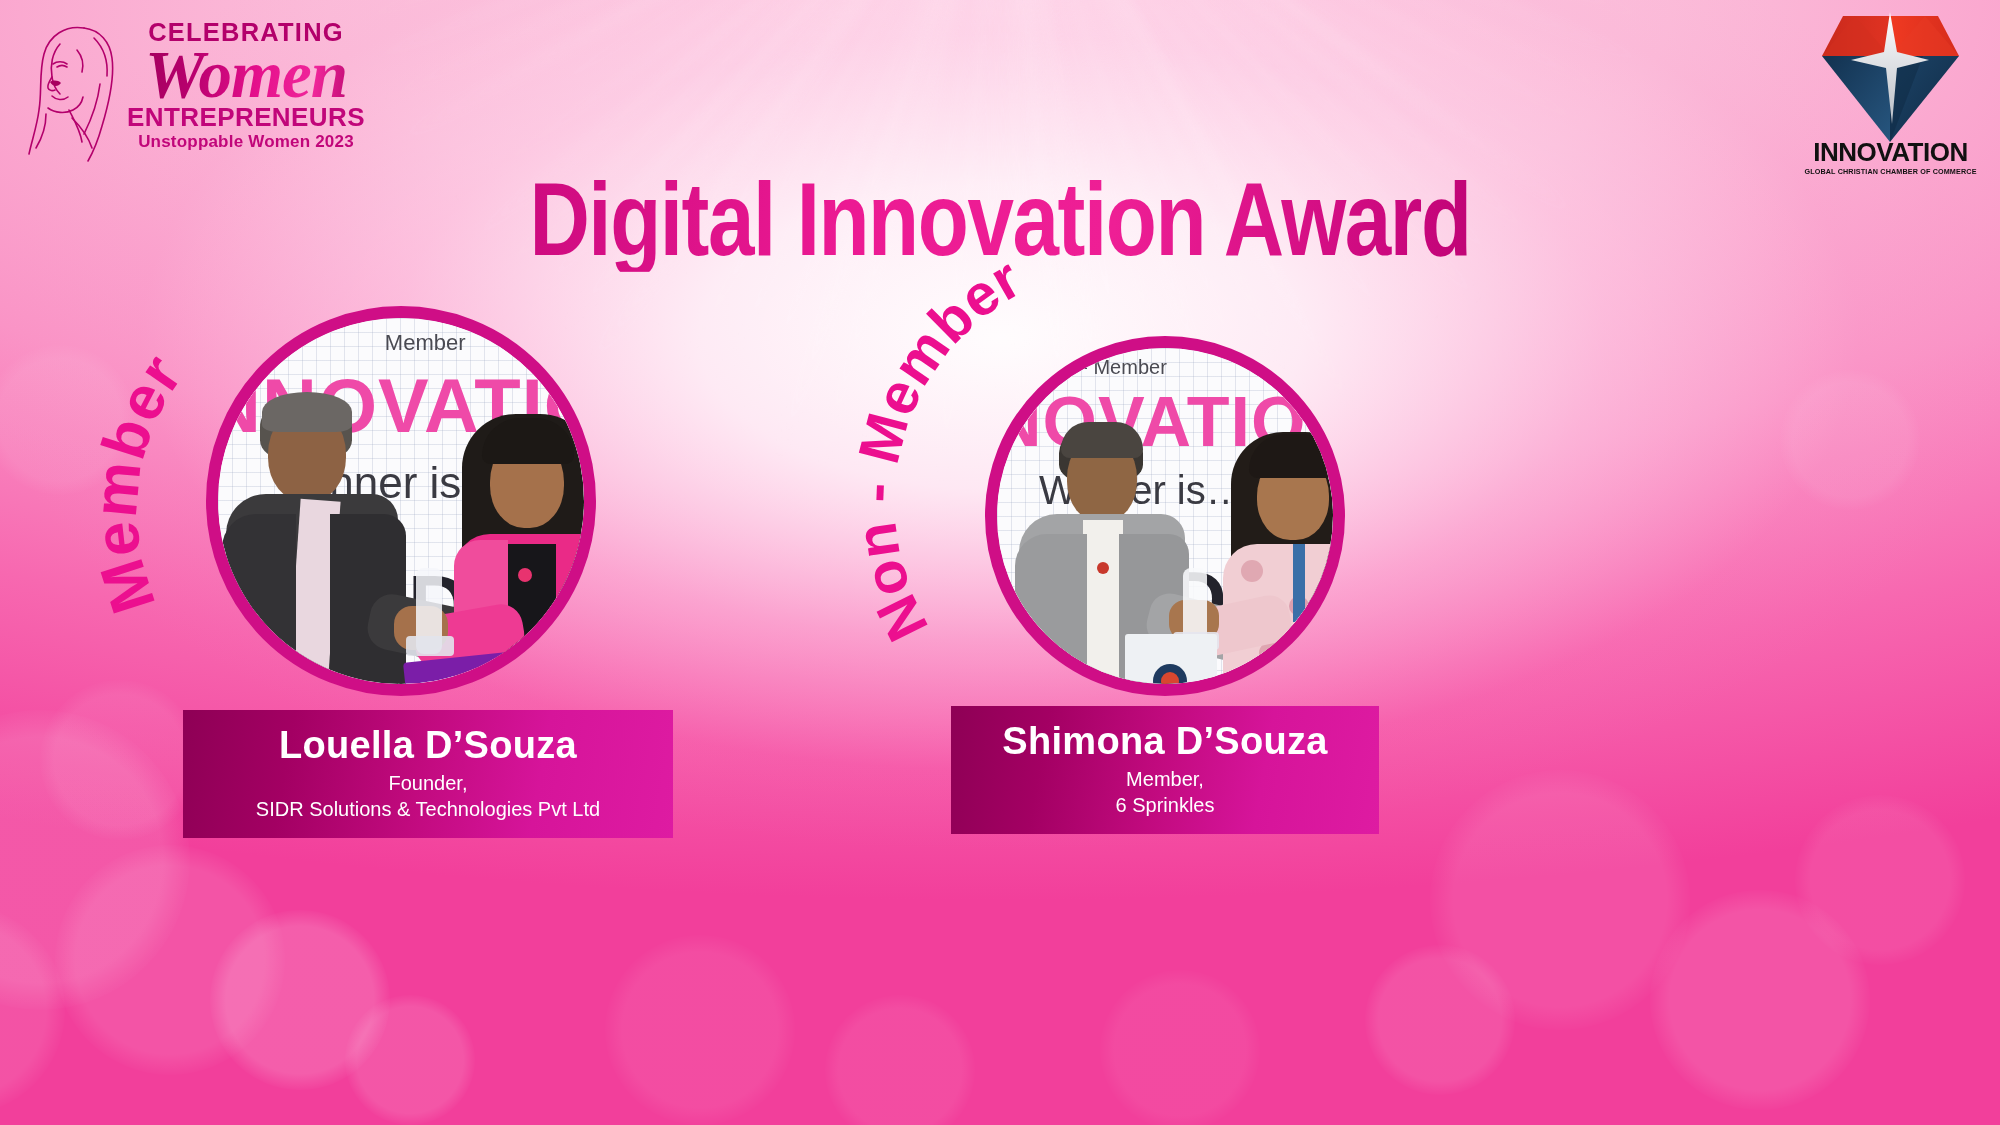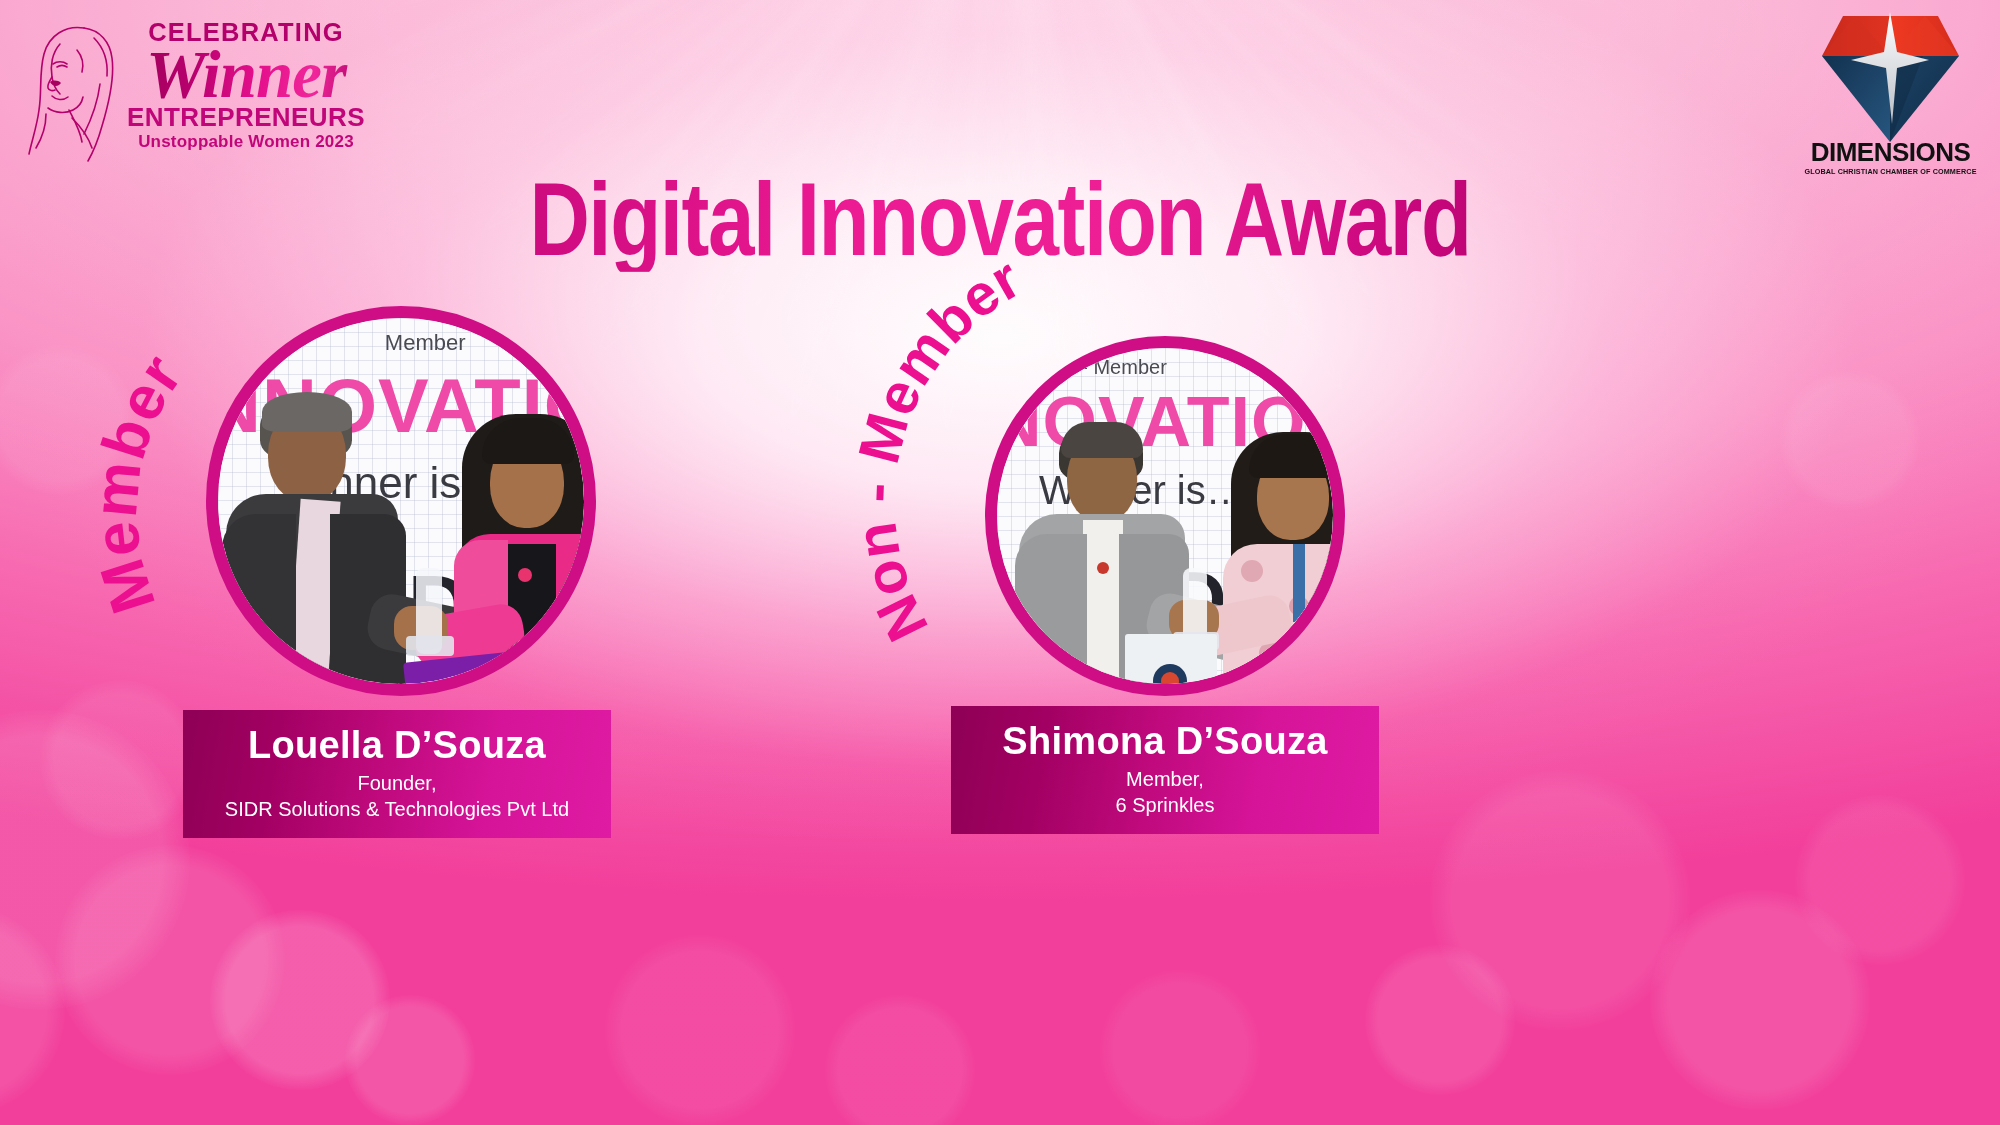--- a/index.html
+++ b/index.html
@@ -242,21 +242,21 @@
       <path d="M47 96 C52 106 58 116 60 128"></path>
       <path d="M55 36 C60 42 62 50 60 58"></path>
       <path d="M72 24 C82 34 86 48 85 62"></path>
       <path d="M78 70 C76 86 70 104 62 120"></path>
       <path d="M50 104 C58 112 66 122 70 134"></path>
     </g>
     <path d="M28 68 C31 66 36 66 39 69 C36 73 31 73 28 68 Z" fill="#a8005f"></path>
   </svg>
   <div id="cw-text">
     <div class="cw-celebrating">CELEBRATING</div>
-    <div class="cw-women">Winner</div>
+    <div class="cw-women">Women</div>
     <div class="cw-entre">ENTREPRENEURS</div>
     <div class="cw-unstop">Unstoppable Women 2023</div>
   </div>
 </div>
 
 <div id="dim-logo">
   <svg id="dim-gem" viewBox="0 0 155 140">
     <defs>
       <linearGradient id="redL" x1="0" y1="0" x2="1" y2="0">
         <stop offset="0" stop-color="#c9291c"></stop>
@@ -281,21 +281,21 @@
     </defs>
     <polygon points="9,48 30,8 77,8 77,48" fill="url(#redL)"></polygon>
     <polygon points="77,8 125,8 146,48 77,48" fill="url(#redR)"></polygon>
     <polygon points="42,8 77,48 9,48" fill="#d4301f" opacity="0.55"></polygon>
     <polygon points="112,8 146,48 77,48" fill="#e83a24" opacity="0.5"></polygon>
     <polygon points="9,48 77,48 77,134" fill="url(#navL)"></polygon>
     <polygon points="77,48 146,48 77,134" fill="url(#navR)"></polygon>
     <polygon points="77,48 110,48 77,134" fill="#0e2740" opacity="0.45"></polygon>
     <polygon points="77,4 84,44 116,52 84,60 79,116 73,60 38,52 71,44" fill="url(#shine)"></polygon>
   </svg>
-  <div id="dim-name">DIMENSIONS</div>
+  <div id="dim-name">INNOVATION</div>
   <div id="dim-tag">GLOBAL CHRISTIAN CHAMBER OF COMMERCE</div>
 </div>
 
 <h1 id="award-title">Digital Innovation Award</h1>
 
 <div class="card" id="card-left" style="left:0; top:0;">
 
   <svg class="curved-label" style="left:135px; top:250px;" viewBox="0 0 520 520">
     <defs>
         <path id="arcL" d="M 36 380 A 224 224 0 0 1 240 38" fill="none"></path>
@@ -339,21 +339,21 @@
         <div class="torso" style="left:300px; top:250px; width:14px; height:14px; background:#e8336f; border-radius:50%;"></div>
       </div>
 
       <div class="torso" style="left:198px; top:250px; width:26px; height:86px; background:rgba(245,246,250,0.85); border-radius:8px;"></div>
       <div class="torso" style="left:188px; top:318px; width:48px; height:20px; background:rgba(226,228,236,0.9); border-radius:4px;"></div>
 
       <div class="torso" style="left:186px; top:338px; width:132px; height:26px; background:#7b1ea8; border-radius:4px; transform:rotate(-6deg);"></div>
     </div>
   </div>
 
-  <div class="name-banner" style="left:183px; top:710px; width:428px;">
+  <div class="name-banner" style="left:183px; top:710px; width:490px;">
     <div class="nb-name">Louella D’Souza</div>
     <div class="nb-role">Founder,</div>
     <div class="nb-org">SIDR Solutions &amp; Technologies Pvt Ltd</div>
   </div>
 </div>
 
 <div class="card" id="card-right" style="left:0; top:0;">
 
   <svg class="curved-label" style="left:905px; top:226px;" viewBox="0 0 520 520">
     <defs>

